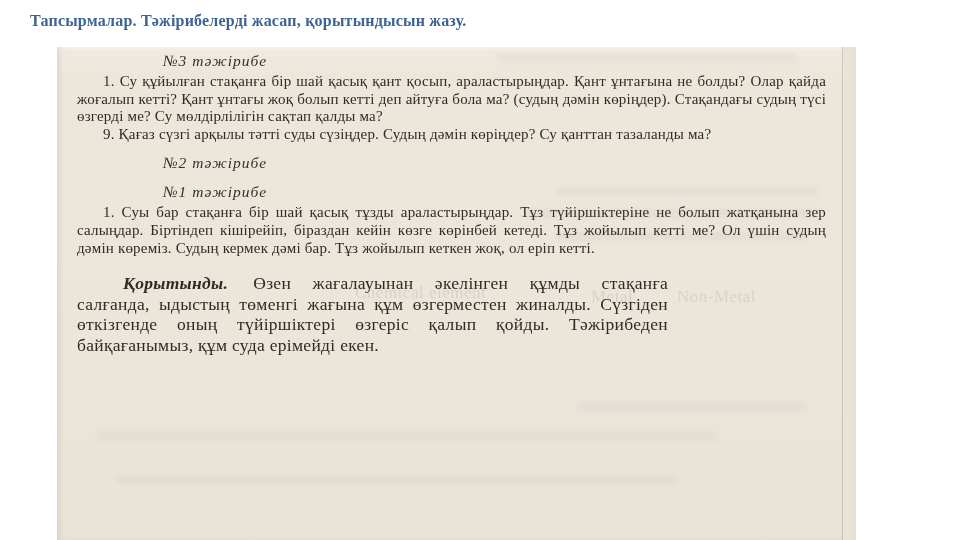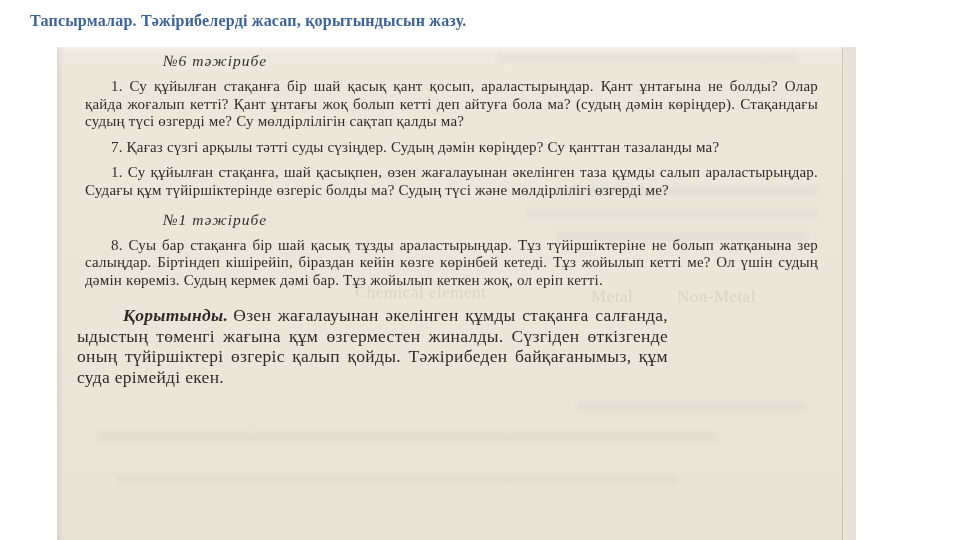--- a/index.html
+++ b/index.html
@@ -29,35 +29,35 @@
     position:absolute;right:0;top:0;bottom:0;width:13px;
     background:linear-gradient(90deg,#eae4d9,#e6e1d6);
   }
   .scan-inner{position:relative;padding:5px 30px 0 20px;}
   .exp-heading{
     font-style:italic;font-size:15.5px;letter-spacing:1px;
     margin:0 0 3px 86px;color:#33302b;
   }
   .exp-heading.gap{margin-top:11px;}
   .exp-par{
-    margin:8px;text-align:justify;text-indent:26px;
+    margin:0;text-align:justify;text-indent:26px;
     font-size:15px;line-height:17.6px;letter-spacing:.2px;
     color:#2f2c28;
   }
   .compare-line{
     margin:15px 0 0 54px;
     font-size:17px;letter-spacing:.6px;color:#35322c;
   }
   .conclusion{
     margin:16px 0 0 0;padding-right:158px;
     text-align:justify;text-indent:46px;
     font-size:17.5px;line-height:20.5px;letter-spacing:.3px;
     color:#2e2b26;
   }
-  .conclusion .lead{font-weight:bold;font-style:italic;margin-right:5px;}
+  .conclusion .lead{font-weight:bold;font-style:italic;margin-right:25px;}
   
   .bleed{
     position:absolute;color:#6a7a72;opacity:.16;
     font-size:17px;letter-spacing:.5px;filter:blur(.4px);
     white-space:nowrap;pointer-events:none;
   }
   .bleed-bar{
     position:absolute;background:#8a9289;opacity:.07;border-radius:2px;
     filter:blur(2px);pointer-events:none;
   }
@@ -75,28 +75,28 @@
   <div class="bleed-bar" style="left:500px;top:185px;width:250px;height:9px;"></div>
   <div class="bleed-bar" style="left:520px;top:355px;width:230px;height:9px;"></div>
   <div class="bleed-bar" style="left:40px;top:385px;width:620px;height:9px;"></div>
   <div class="bleed-bar" style="left:60px;top:428px;width:560px;height:9px;"></div>
   <div class="bleed" style="left:298px;top:236px;">Chemical element</div>
   <div class="bleed" style="left:534px;top:240px;">Metal</div>
   <div class="bleed" style="left:620px;top:240px;">Non-Metal</div>
 
   <div class="scan-inner">
 
-    <p class="exp-heading">№6 тәжірибе</p>
+    <p class="exp-heading">№3 тәжірибе</p>
     <p class="exp-par">1. Су құйылған стақанға бір шай қасық қант қосып, араластырыңдар. Қант ұнтағына не болды? Олар қайда жоғалып кетті? Қант ұнтағы жоқ болып кетті деп айтуға бола ма? (судың дәмін көріңдер). Стақандағы судың түсі өзгерді ме? Су мөлдірлілігін сақтап қалды ма?</p>
-    <p class="exp-par">7. Қағаз сүзгі арқылы тәтті суды сүзіңдер. Судың дәмін көріңдер? Су қанттан тазаланды ма?</p>
+    <p class="exp-par">9. Қағаз сүзгі арқылы тәтті суды сүзіңдер. Судың дәмін көріңдер? Су қанттан тазаланды ма?</p>
 
-    <p class="exp-par">1. Су құйылған стақанға, шай қасықпен, өзен жағалауынан әкелінген таза құмды салып араластырыңдар. Судағы құм түйіршіктерінде өзгеріс болды ма? Судың түсі және мөлдірлілігі өзгерді ме?</p>
+    <p class="exp-heading gap">№2 тәжірибе</p>
 
     <p class="exp-heading gap">№1 тәжірибе</p>
-    <p class="exp-par">8. Суы бар стақанға бір шай қасық тұзды араластырыңдар. Тұз түйіршіктеріне не болып жатқанына зер салыңдар. Біртіндеп кішірейіп, біраздан кейін көзге көрінбей кетеді. Тұз жойылып кетті ме? Ол үшін судың дәмін көреміз. Судың кермек дәмі бар. Тұз жойылып кеткен жоқ, ол еріп кетті.</p>
+    <p class="exp-par">1. Суы бар стақанға бір шай қасық тұзды араластырыңдар. Тұз түйіршіктеріне не болып жатқанына зер салыңдар. Біртіндеп кішірейіп, біраздан кейін көзге көрінбей кетеді. Тұз жойылып кетті ме? Ол үшін судың дәмін көреміз. Судың кермек дәмі бар. Тұз жойылып кеткен жоқ, ол еріп кетті.</p>
 
 
     <p class="conclusion"><span class="lead">Қорытынды.</span><span>Өзен жағалауынан әкелінген құмды стақанға салғанда, ыдыстың төменгі жағына құм өзгерместен жиналды. Сүзгіден өткізгенде оның түйіршіктері өзгеріс қалып қойды. Тәжірибеден байқағанымыз, құм суда ерімейді екен.</span></p>
 
   </div>
 
   <div class="page-edge-strip"></div>
   <div class="page-edge-line"></div>
 </div>
 

